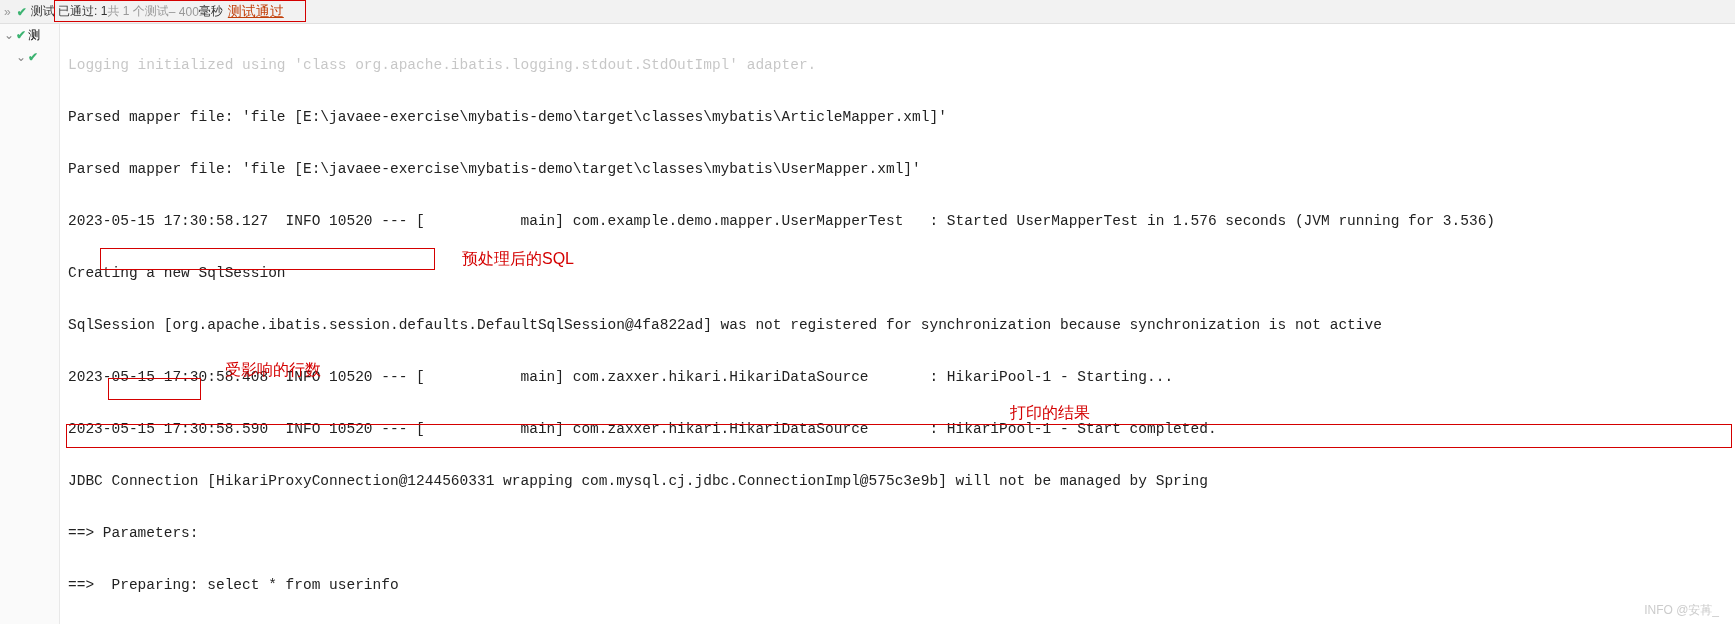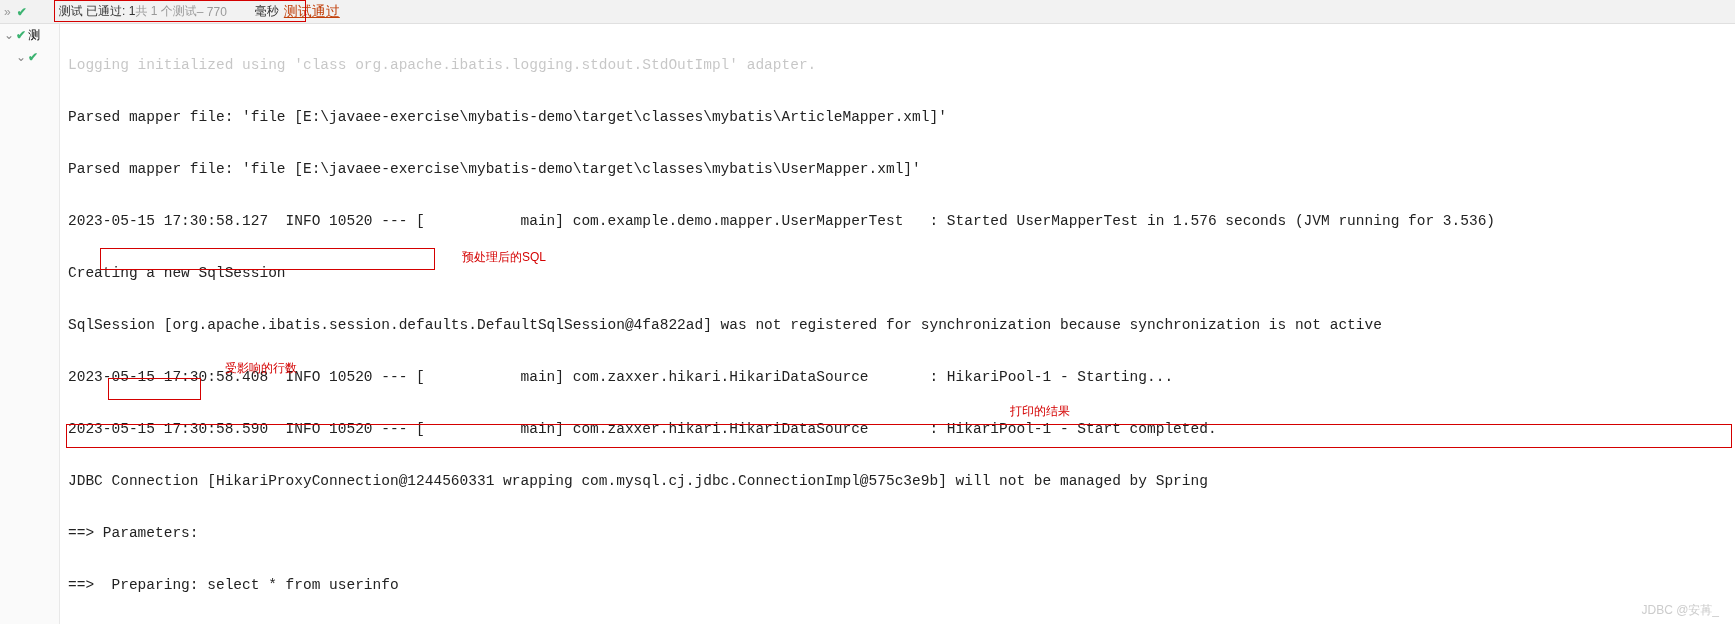--- a/index.html
+++ b/index.html
@@ -24,21 +24,21 @@
   }
   .topbar .chev {
     color: #999;
     margin-right: 6px;
   }
   .topbar .check {
     color: #3cb371;
     margin-right: 4px;
     font-weight: bold;
   }
-  .topbar .title-normal { color: #333; margin-left: 28px; }
+  .topbar .title-normal { color: #333; }
   .topbar .title-gray { color: #999; }
   .annot-top {
     color: #c2410c;
     margin-left: 5px;
     font-size: 14px;
     text-decoration: underline;
   }
   .box-top {
     position: absolute;
     left: 54px;
@@ -81,40 +81,40 @@
   .console .line { display: block; white-space: pre; }
   .redbox {
     position: absolute;
     border: 1px solid #d40000;
     pointer-events: none;
   }
   .redlabel {
     position: absolute;
     color: #d40000;
     font-family: "Microsoft YaHei", Arial, sans-serif;
-    font-size: 12px;
+    font-size: 16px;
     pointer-events: none;
   }
   .watermark {
     position: absolute;
     right: 16px;
     bottom: 6px;
     color: #ccc;
     font-size: 12px;
   }
 </style>
 </head>
 <body>
 
 <div class="topbar">
   <span class="chev">»</span>
   <span class="check">✔</span>
   <span class="title-normal">测试 已通过: 1</span>
   <span class="title-gray">共 1 个测试</span>
-  <span class="title-gray"> – 770</span>
+  <span class="title-gray"> – 400</span>
   <span class="title-normal">毫秒</span>
   <span class="annot-top">测试通过</span>
 </div>
 <div class="box-top"></div>
 
 <div class="sidebar">
   <div class="row">
     <span class="chev2">⌄</span>
     <span class="check2">✔</span>
     <span>测</span>
@@ -151,13 +151,13 @@
 
 <div class="redbox" style="left:100px; top:248px; width:335px; height:22px;"></div>
 <div class="redlabel" style="left:462px; top:249px;">预处理后的SQL</div>
 
 <div class="redbox" style="left:108px; top:378px; width:93px; height:22px;"></div>
 <div class="redlabel" style="left:225px; top:360px;">受影响的行数</div>
 
 <div class="redlabel" style="left:1010px; top:403px;">打印的结果</div>
 <div class="redbox" style="left:66px; top:424px; width:1666px; height:24px;"></div>
 
-<div class="watermark">JDBC @安苒_</div>
+<div class="watermark">INFO @安苒_</div>
 
 </body></html>

